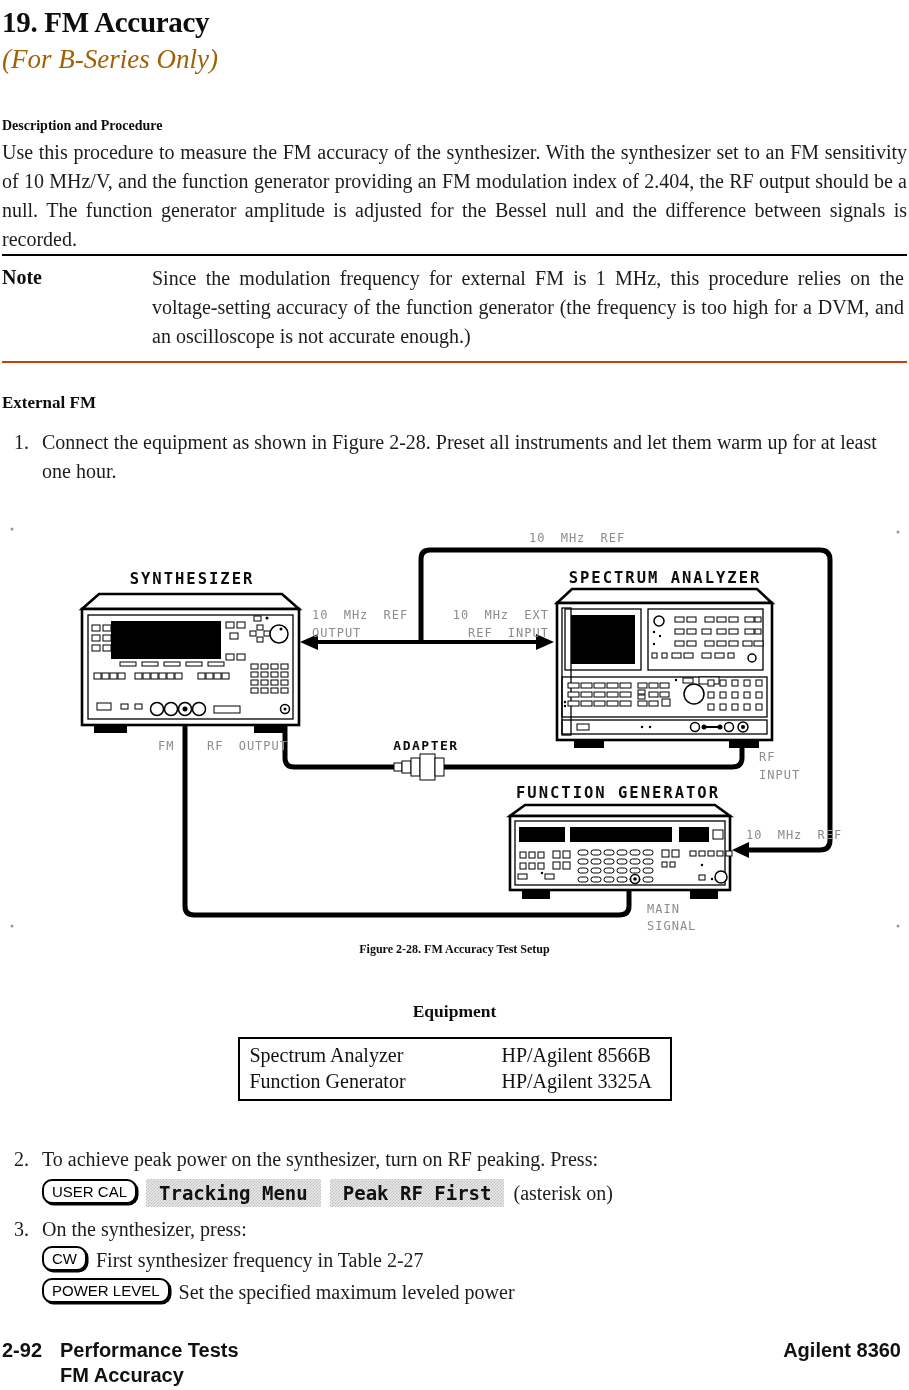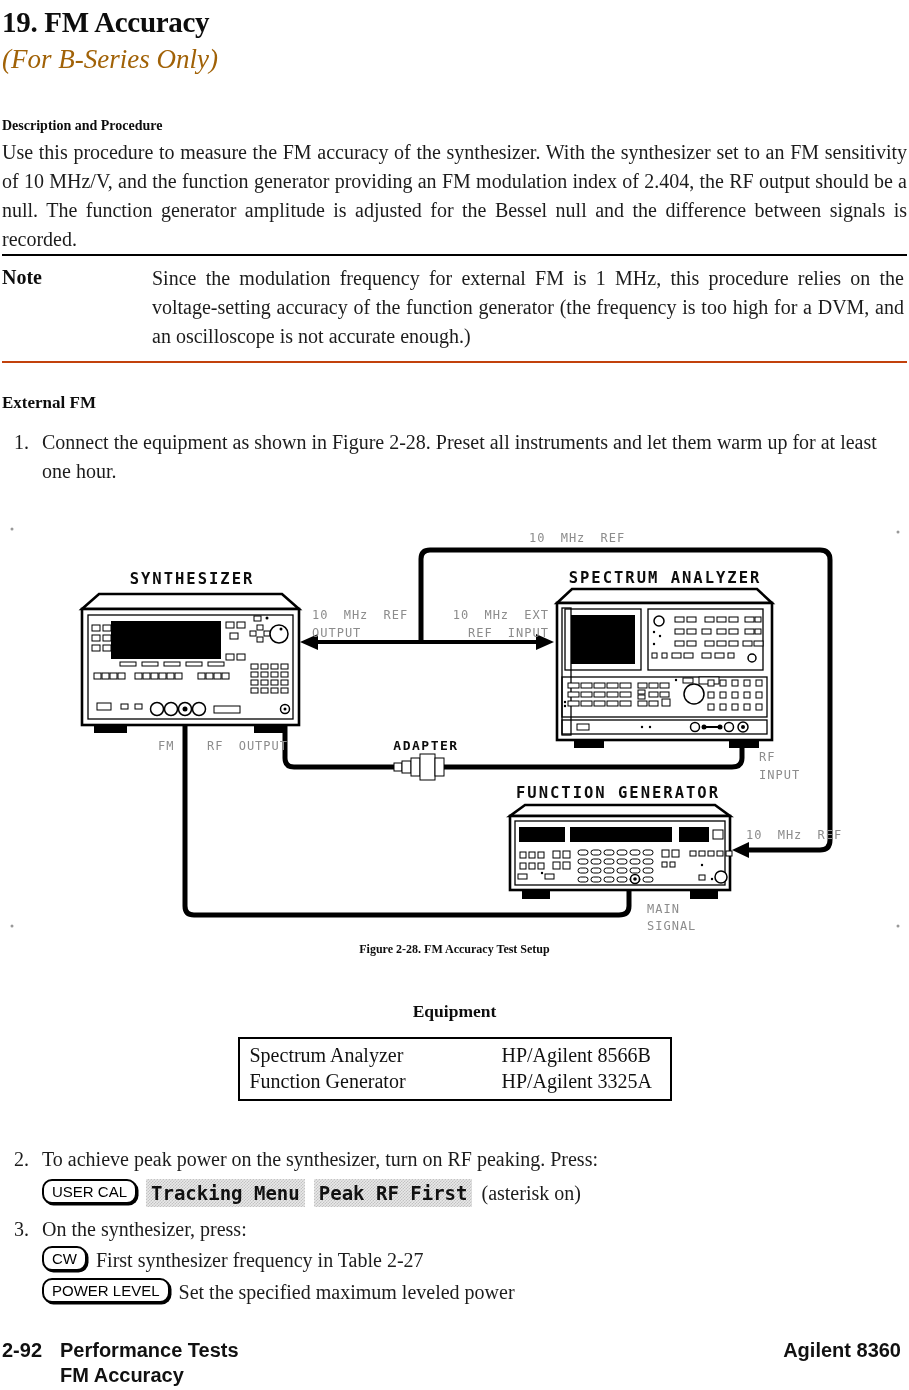--- a/index.html
+++ b/index.html
@@ -38,21 +38,21 @@
 
   .equip-table { margin:16px auto 0 auto; width:434px; border:2px solid #000; padding:3px 0 5px 0; }
   .equip-row { display:grid; grid-template-columns:252px 1fr; font-size:20px; line-height:26px; padding-left:10px; }
 
   .steps-bottom { margin-top:44px; }
   .keyline { padding-left:40px; margin-top:5px; font-size:20px; line-height:28px; display:flex; align-items:flex-start; gap:9px; flex-wrap:nowrap; }
   .hardkey { display:inline-block; font-family:"Liberation Sans", sans-serif; font-size:15px;
              line-height:17px; color:#000; border:2px solid #000; border-radius:10px;
              padding:2px 8px 2px 8px; box-shadow:1.5px 1.5px 0 #000; background:#fff; white-space:nowrap; }
   .softkey { display:inline-block; font-family:"DejaVu Sans Mono", monospace; font-weight:bold;
-             font-size:19px; line-height:22px; color:#111; padding:3px 5px; white-space:nowrap;
+             font-size:19px; line-height:22px; color:#111; padding:3px 13px; white-space:nowrap;
              background-color:#e9e9e9;
              background-image:
                linear-gradient(45deg,#c2c2c2 25%,transparent 25%,transparent 75%,#c2c2c2 75%),
                linear-gradient(45deg,#c2c2c2 25%,transparent 25%,transparent 75%,#c2c2c2 75%);
              background-size:3px 3px; background-position:0 0,1.5px 1.5px; }
   .plain { font-size:20px; color:#1c1c1c; white-space:nowrap; }
 
   .footer { position:absolute; top:1341px; left:2px; right:8px;
             font-family:"Liberation Sans", sans-serif; font-weight:bold; font-size:20px; line-height:19px; }
   .footer .row1 { display:flex; }

